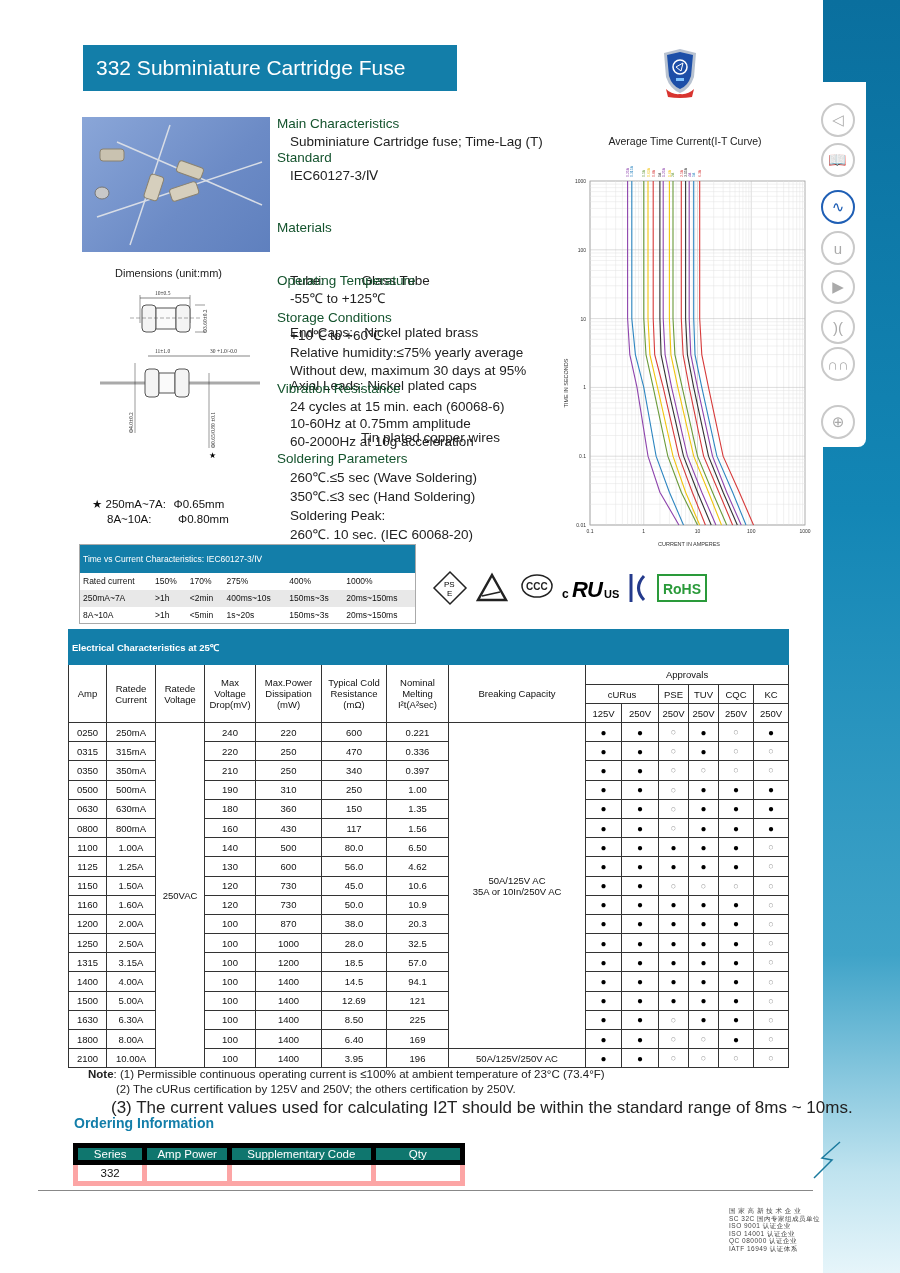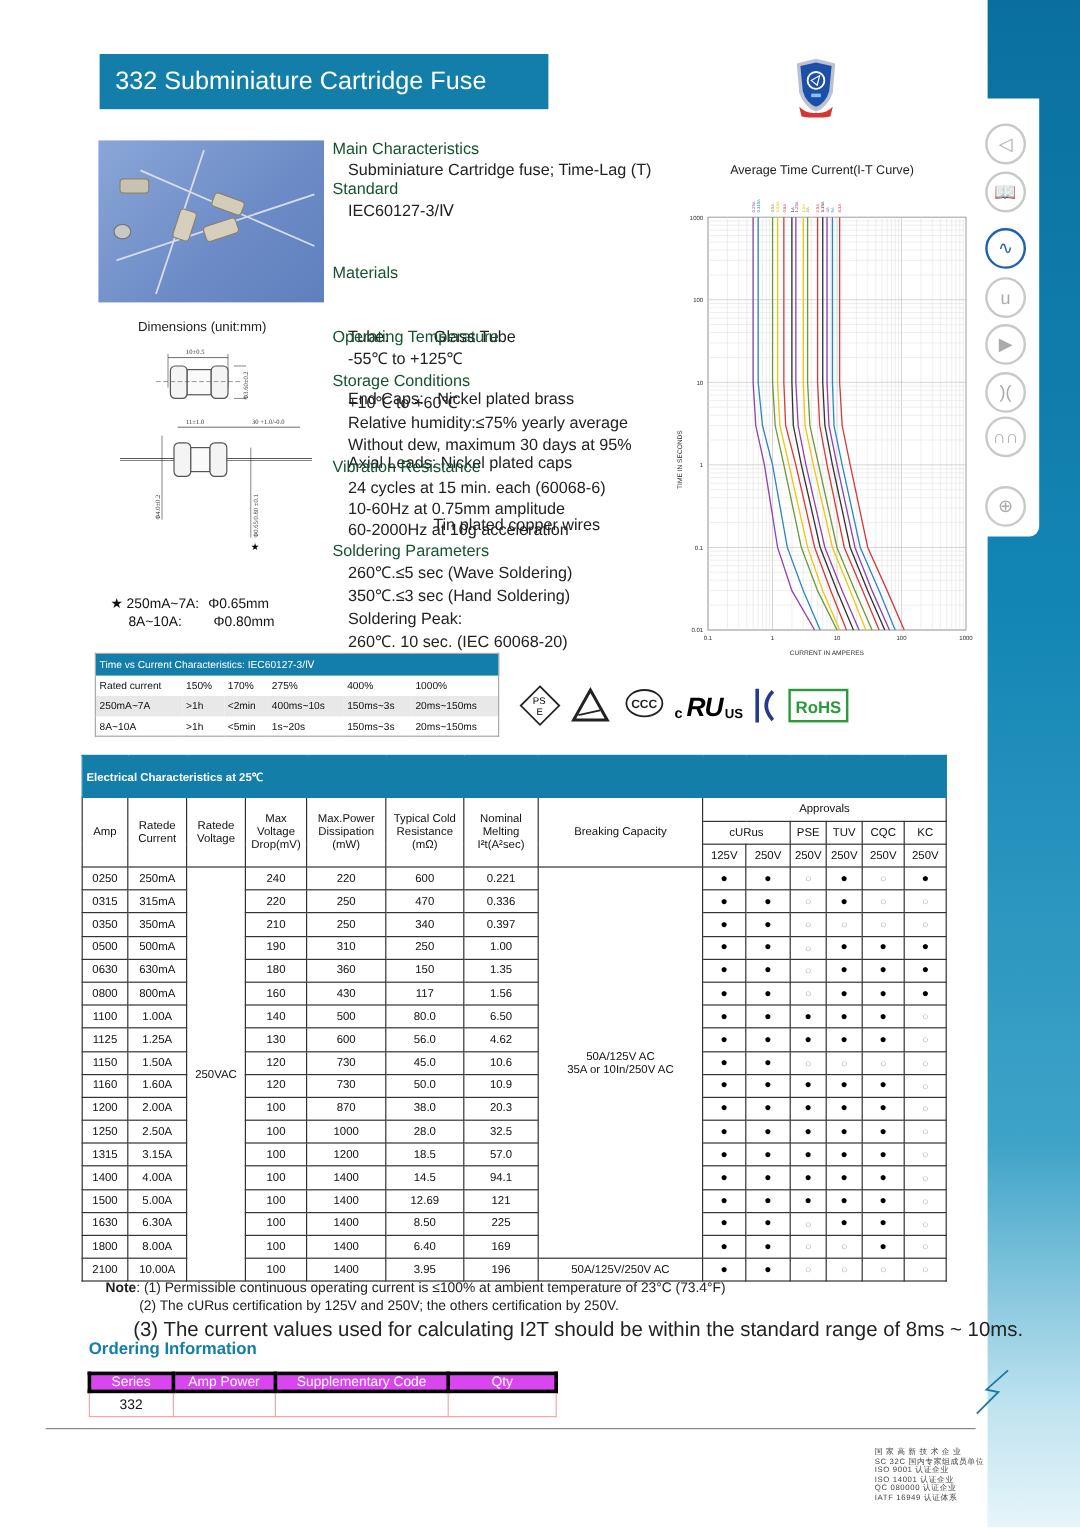--- a/index.html
+++ b/index.html
@@ -18,41 +18,41 @@
 
 .spec{position:absolute;left:277px;font-size:13.5px;line-height:17.5px}
 .spec .h{color:#14532d}
 .spec .t{padding-left:13px;color:#222}
 
 #dimtitle{left:115px;top:267px;font-size:11px;color:#222}
 #dimdraw{left:95px;top:283px;width:170px;height:180px}
 #legend{left:92px;top:497px;font-size:11.5px;line-height:15px}
 
 #tvc{left:79px;top:544px;width:337px;border-collapse:collapse;font-size:8.5px}
-#tvc .hdr{background:#137ea9;color:#fff;height:18px;padding-left:3px;text-align:left;font-weight:normal}
+#tvc .hdr{background:#137ea9;color:#fff;height:28px;padding-left:3px;text-align:left;font-weight:normal}
 #tvc td{height:17px;padding:0 3px;white-space:nowrap}
 #tvc tr.alt td{background:#e8e8e8}
 #tvc{border:1px solid #aaa}
 
 #chart{left:555px;top:133px;width:260px;height:420px}
 
 #certs{left:430px;top:570px;width:285px;height:36px}
 
 #etbl{left:68px;top:629px;width:720px;border-collapse:collapse;font-size:9.5px;table-layout:fixed}
 #etbl th,#etbl td{border:1px solid #333;text-align:center;font-weight:normal;padding:0}
 #etbl .bar{background:#137ea9;color:#fff;text-align:left;padding-left:3px;font-weight:bold;height:35px;border-color:#137ea9}
 #etbl tbody td{height:19.2px}
 .dot{font-size:10px;color:#000}
 .ring{font-size:9px;color:#999}
 
 #notes{left:88px;top:1067px;font-size:11.5px;line-height:15px;color:#222}
 #ordtitle{left:74px;top:1115px;font-size:14px;font-weight:bold;color:#137ea9}
 #ord{left:73px;top:1143px;width:392px;border-collapse:collapse;font-size:11.5px}
-#ord th{background:#d946ef;color:#fff;font-weight:normal;height:14px;border:3px solid #000000}
-#ord td{height:21px;text-align:center;border:1px solid #fca5a5}
+#ord th{background:#0f766e;color:#fff;font-weight:normal;height:14px;border:5px solid #000000}
+#ord td{height:21px;text-align:center;border:5px solid #fca5a5}
 #footline{left:38px;top:1190px;width:775px;height:1px;background:#888}
 #footcert{left:729px;top:1207px;font-size:6.5px;line-height:7.6px;color:#444;letter-spacing:0.5px}
 #bolt{left:812px;top:1140px;width:30px;height:40px}
 </style>
 </head>
 <body>
 
 <div id="rightbar" class="abs"></div>
 <div id="iconpanel" class="abs"></div>
 <div id="sideicons">

